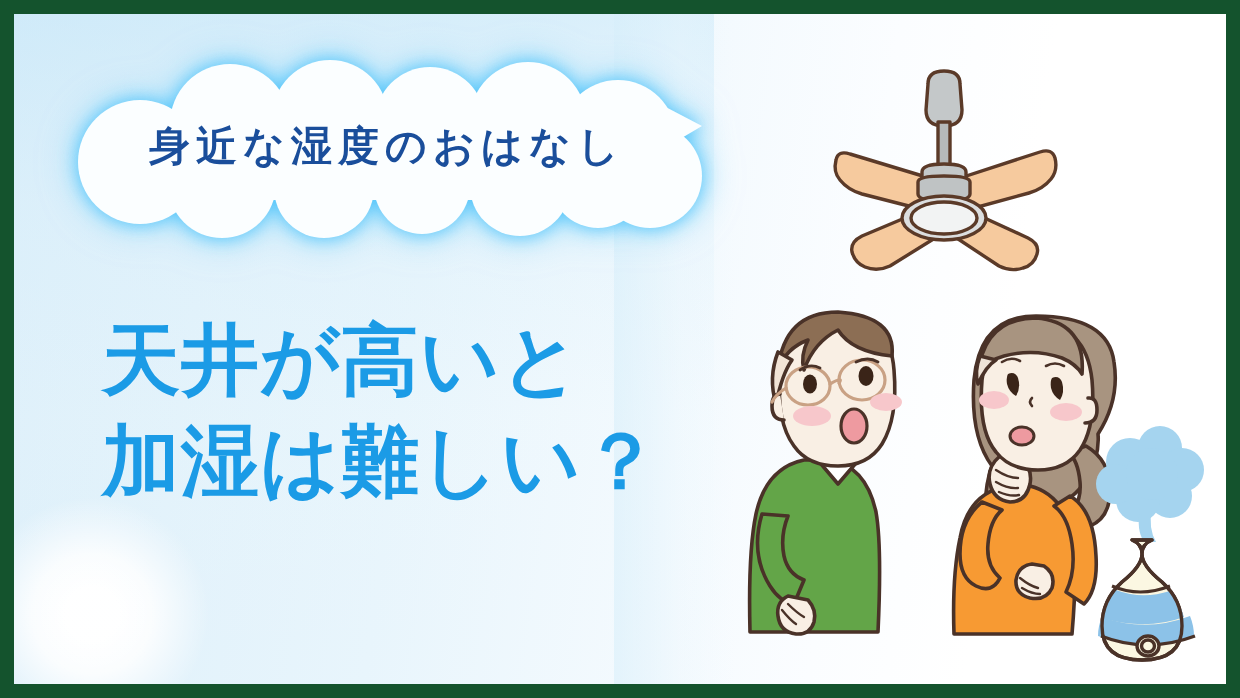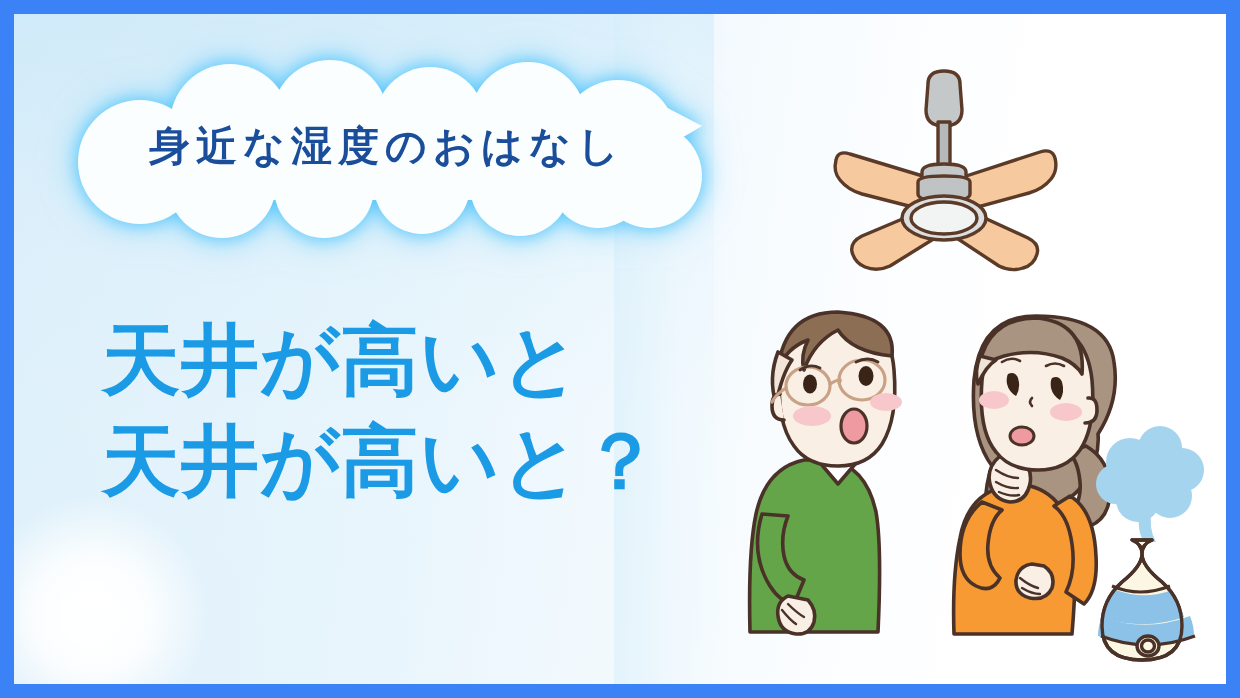--- a/index.html
+++ b/index.html
@@ -3,21 +3,21 @@
 <meta charset="utf-8">
 <title>身近な湿度のおはなし</title>
 <style>
   * { margin:0; padding:0; box-sizing:border-box; }
   html,body{
     width:1240px; height:698px; overflow:hidden;
     font-family:"Liberation Sans","DejaVu Sans",sans-serif;
   }
   #slide{
     position:relative; width:1240px; height:698px;
-    background:#3b82f6;
+    background:#14532d;
   }
   
   #canvas{
     position:absolute; left:14px; top:14px;
     width:1212px; height:670px;
     background:
       radial-gradient(circle 150px at 78px 600px, #ffffff 0%, #ffffff 18%, rgba(255,255,255,0.85) 40%, rgba(255,255,255,0.0) 78%),
       linear-gradient(98deg, #DCEFFA 0%, #E8F5FC 34%, #F4FAFE 55%, #FBFDFF 68%, #FFFFFF 80%, #FFFFFF 100%);
     overflow:hidden;
   }
@@ -84,21 +84,21 @@
           <circle cx="536" cy="120" r="48"></circle>
           <rect x="60" y="58" width="540" height="82" rx="30"></rect>
           <polygon points="598,44 640,66 596,92"></polygon>
         </g>
       </svg>
       <div class="label">身近な湿度のおはなし</div>
     </div>
 
     <div id="headline">
       <span class="ln">天井が高いと</span>
-      <span class="ln">天井が高いと？</span>
+      <span class="ln">加湿は難しい？</span>
     </div>
 
     <div id="art">
 
       <svg style="position:absolute;left:110px;top:44px;" width="250" height="215" viewBox="0 0 250 215">
         <g stroke="#5B3A28" stroke-width="3.4" stroke-linejoin="round" stroke-linecap="round">
 
           <path d="M104 26 q0 -13 16 -13 q16 0 16 13 l2 26 q0 16 -18 16 q-18 0 -18 -16 z" fill="#C4C8C9"></path>
 
           <rect x="114" y="64" width="12" height="52" fill="#B5B9BA"></rect>

